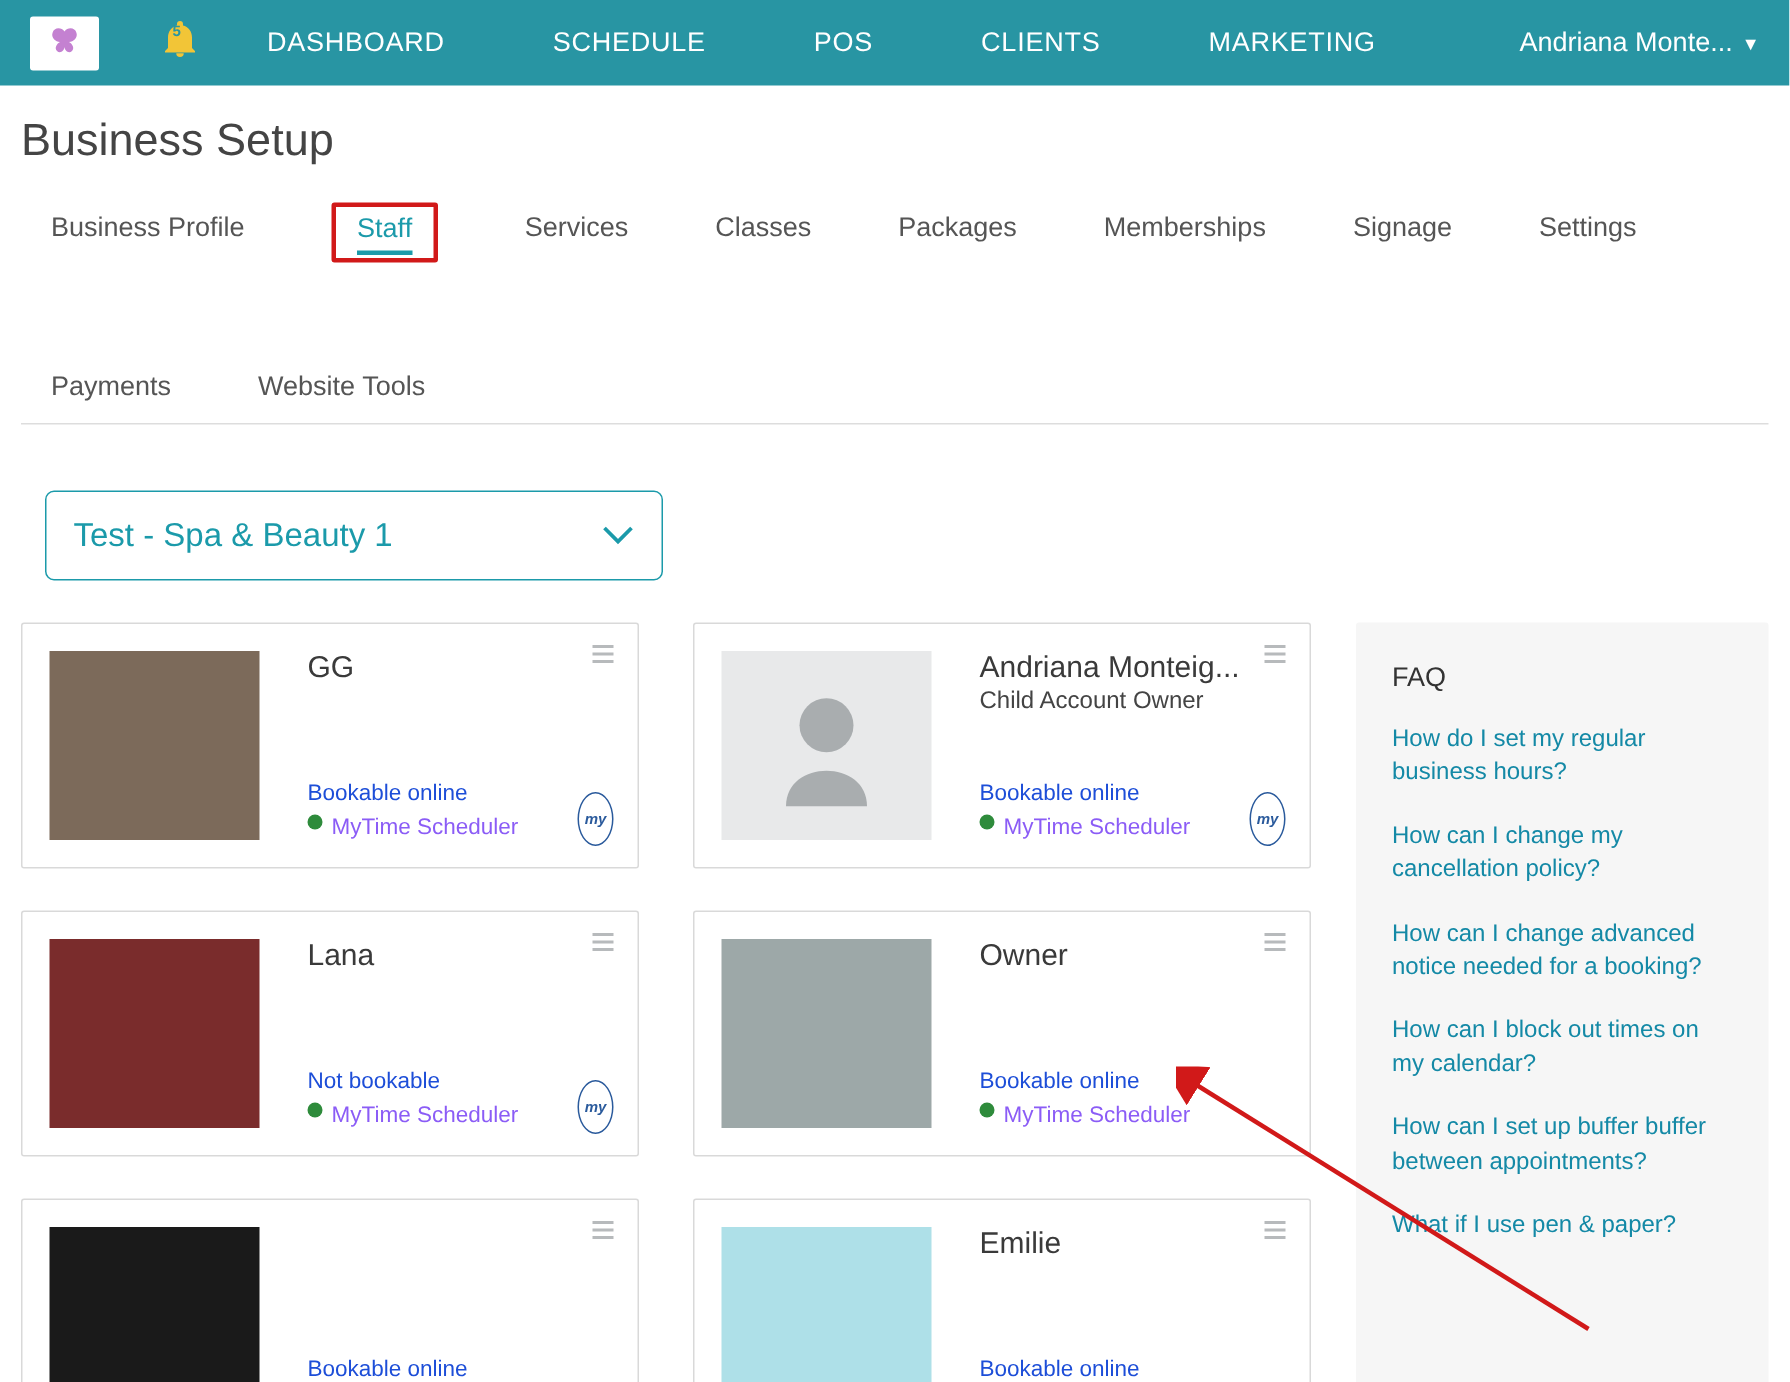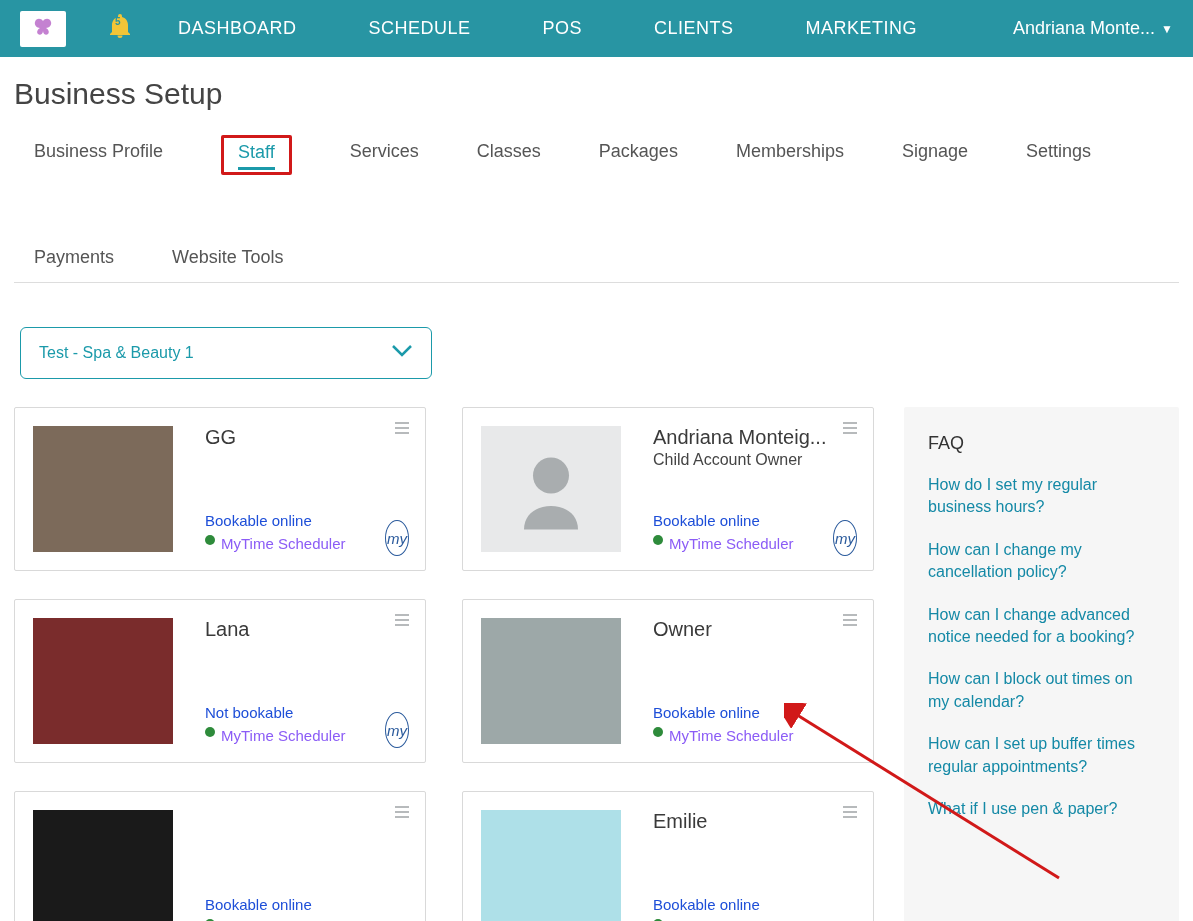--- a/index.html
+++ b/index.html
@@ -71,28 +71,28 @@
     border-bottom: 3px solid #1b9aaa;
   }
   .tabs .highlight-box {
     border:3px solid #d11919;
     border-radius:2px;
     padding: 2px 14px 2px 14px;
     margin-bottom: 8px;
   }
   
   .location-select {
-    margin: 44px 0 0 6px;
+    margin: 44px 0 0 16px;
     width: 412px;
     border:1px solid #1b9aaa;
     border-radius:6px;
     padding: 16px 18px;
     display:flex; justify-content:space-between; align-items:center;
     color:#1b9aaa;
-    font-size:16px;
+    font-size:22px;
     cursor:pointer;
   }
   .chevron-down-icon { color:#1b9aaa; }
   
   .content {
     display:flex; gap: 30px;
     margin-top: 28px;
   }
   .staff-grid {
     display:grid;
@@ -139,21 +139,21 @@
   .card-menu {
     position:absolute; top:14px; right:16px;
     color:#a8acae; cursor:pointer;
     display:flex; flex-direction:column; gap:3px;
   }
   .card-menu span { width:14px; height:2px; background:#b7babc; display:block; }
   .mt-badge {
     position:absolute; bottom:14px; right:16px;
     width:24px; height:36px; border:1.5px solid #2a5a9c; border-radius:50%;
     display:flex; align-items:center; justify-content:center;
-    color:#2a5a9c; font-size:15px; font-style:italic; font-weight:400; cursor:pointer;
+    color:#2a5a9c; font-size:10px; font-style:italic; font-weight:700; cursor:pointer;
   }
   
   .faq {
     width: 286px;
     background:#f6f6f6;
     border-radius:2px;
     padding: 26px 24px 34px 24px;
   }
   .faq h3 { font-size:18px; font-weight:400; color:#333; margin-bottom:20px; }
   .faq a {
@@ -346,21 +346,21 @@
           </div>
         </div>
       </div>
 
     <div class="faq">
       <h3>FAQ</h3>
       <a>How do I set my regular business hours?</a>
       <a>How can I change my cancellation policy?</a>
       <a>How can I change advanced notice needed for a booking?</a>
       <a>How can I block out times on my calendar?</a>
-      <a>How can I set up buffer times regular appointments?</a>
+      <a>How can I set up buffer buffer between appointments?</a>
       <a>What if I use pen &amp; paper?</a>
     </div>
 
     <svg class="arrow-svg" style="left:770px; top:296px;" width="290" height="190">
       <defs>
         <marker id="ah" markerWidth="12" markerHeight="12" refX="2" refY="5" orient="auto">
           <path d="M0 0 L10 5 L0 10 z" fill="#d11919"></path>
         </marker>
       </defs>
       <line x1="275" y1="175" x2="10" y2="10" stroke="#d11919" stroke-width="3" marker-end="url(#ah)"></line>

